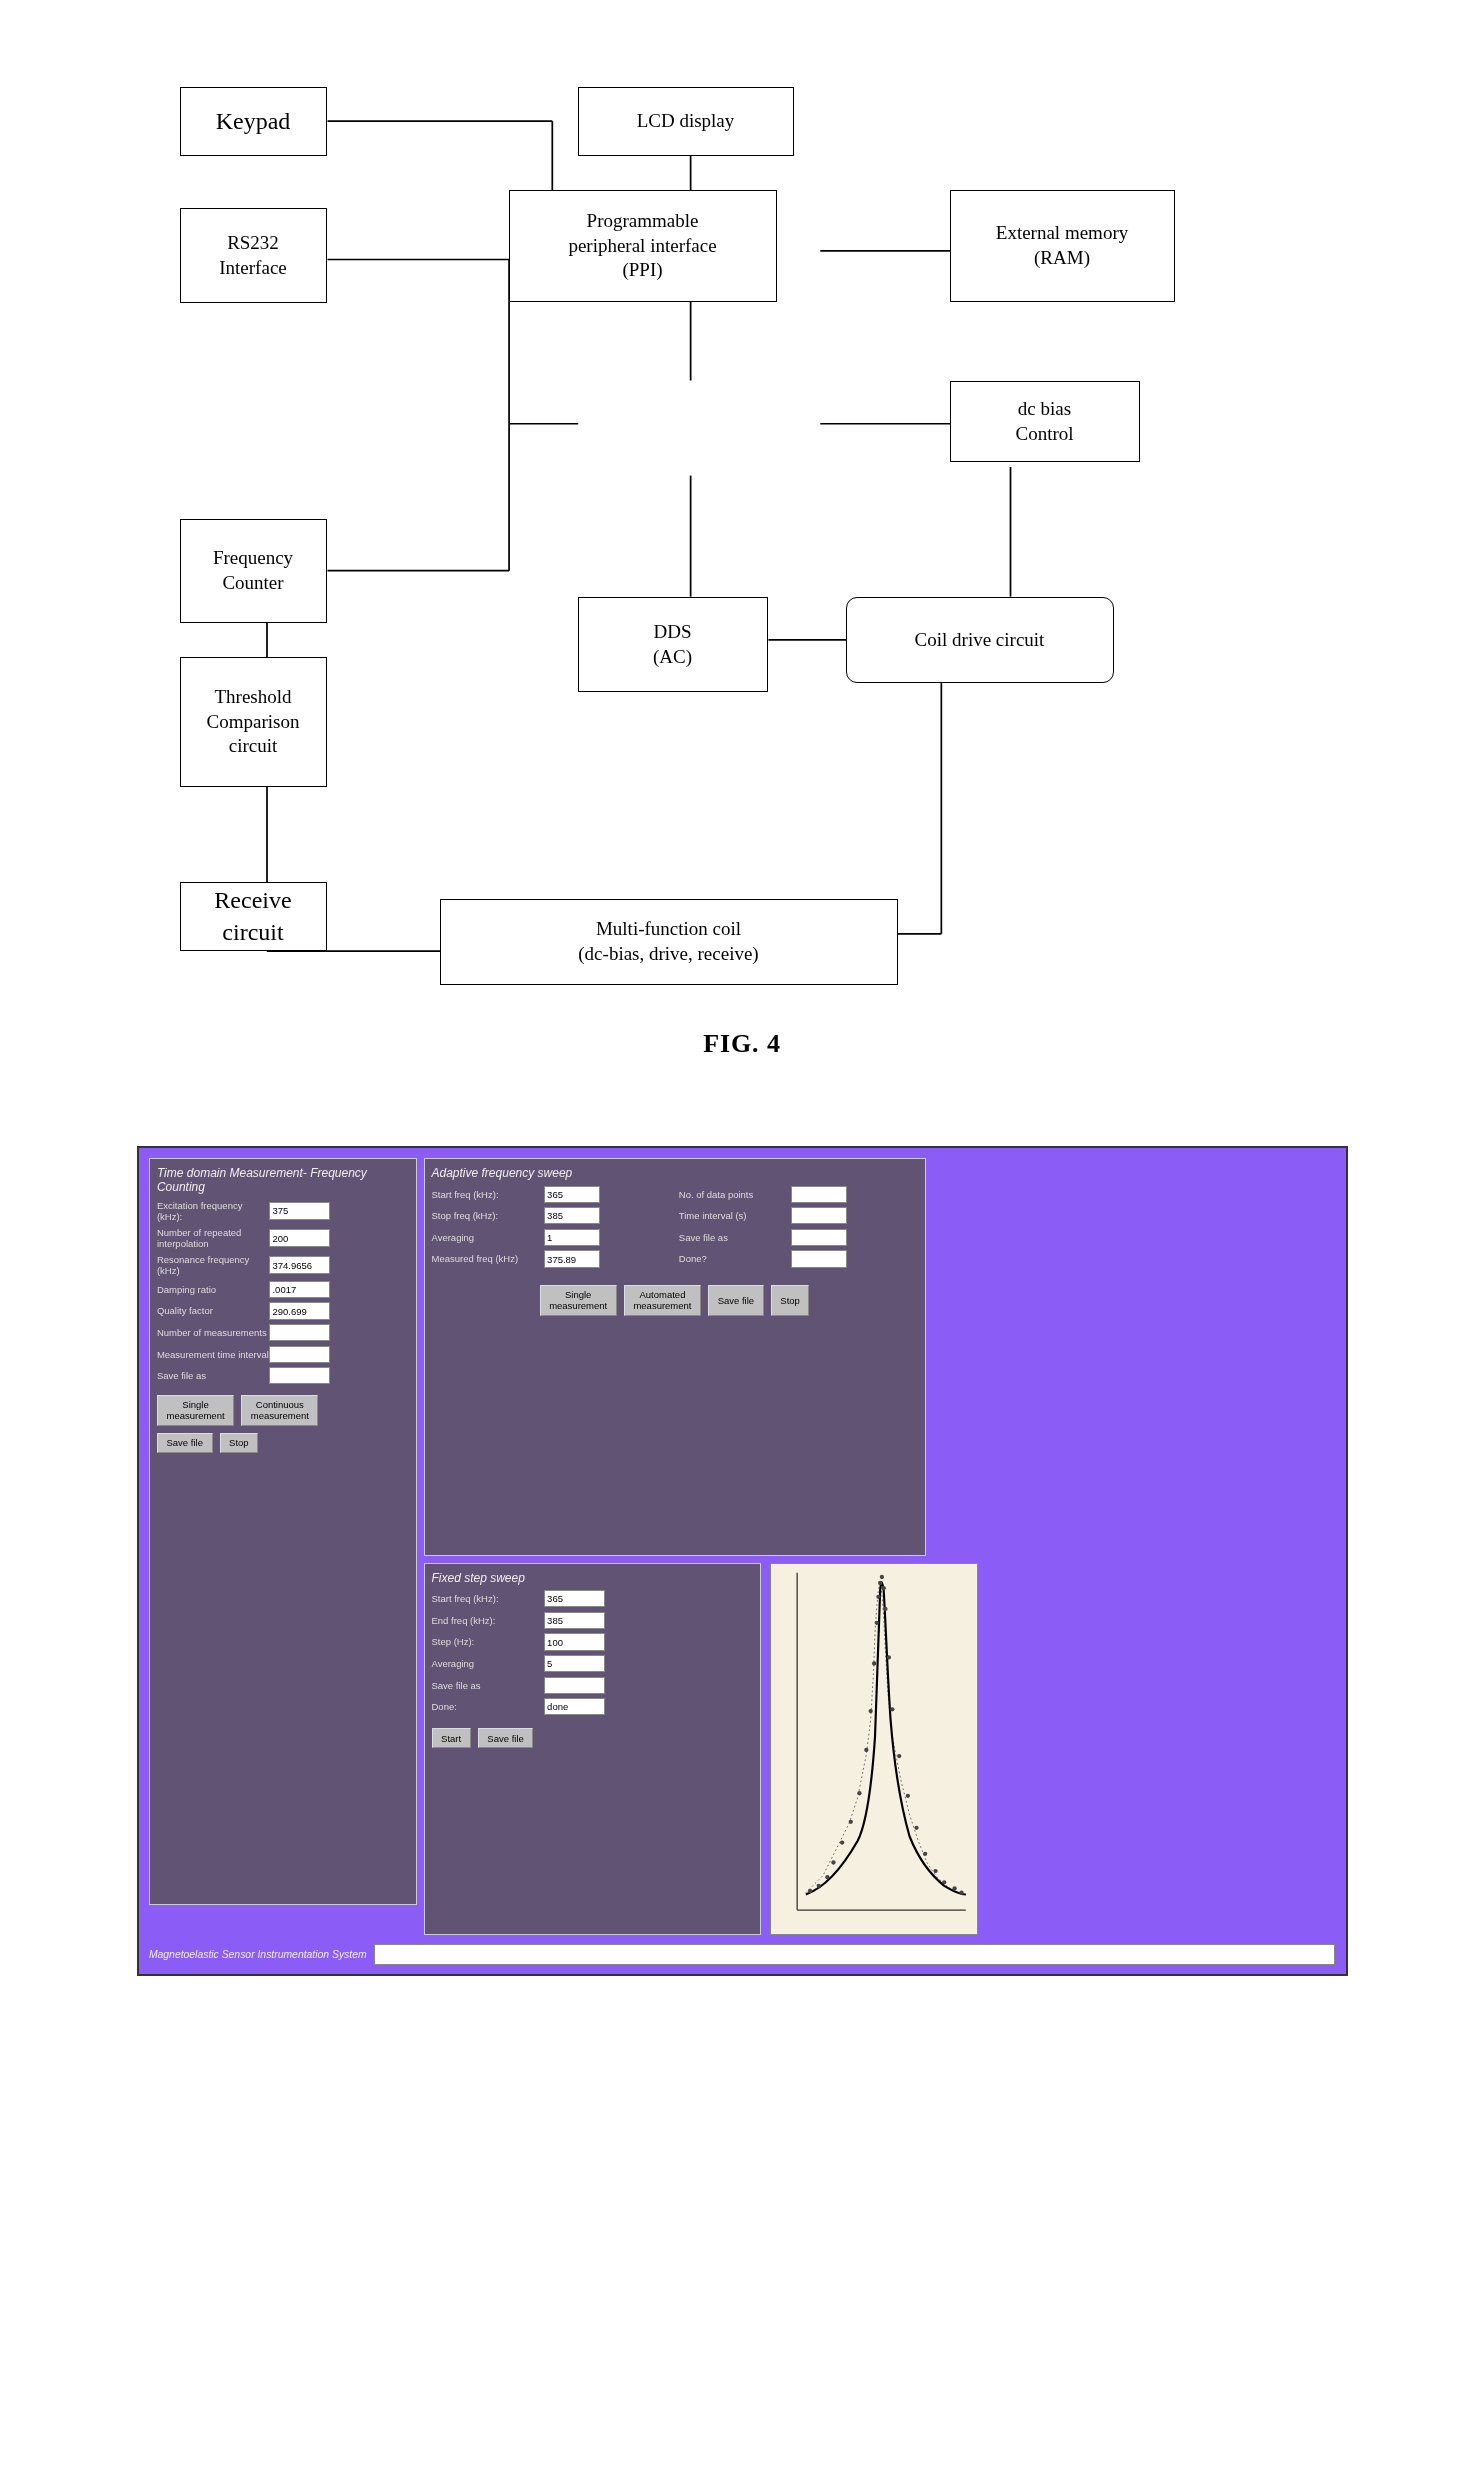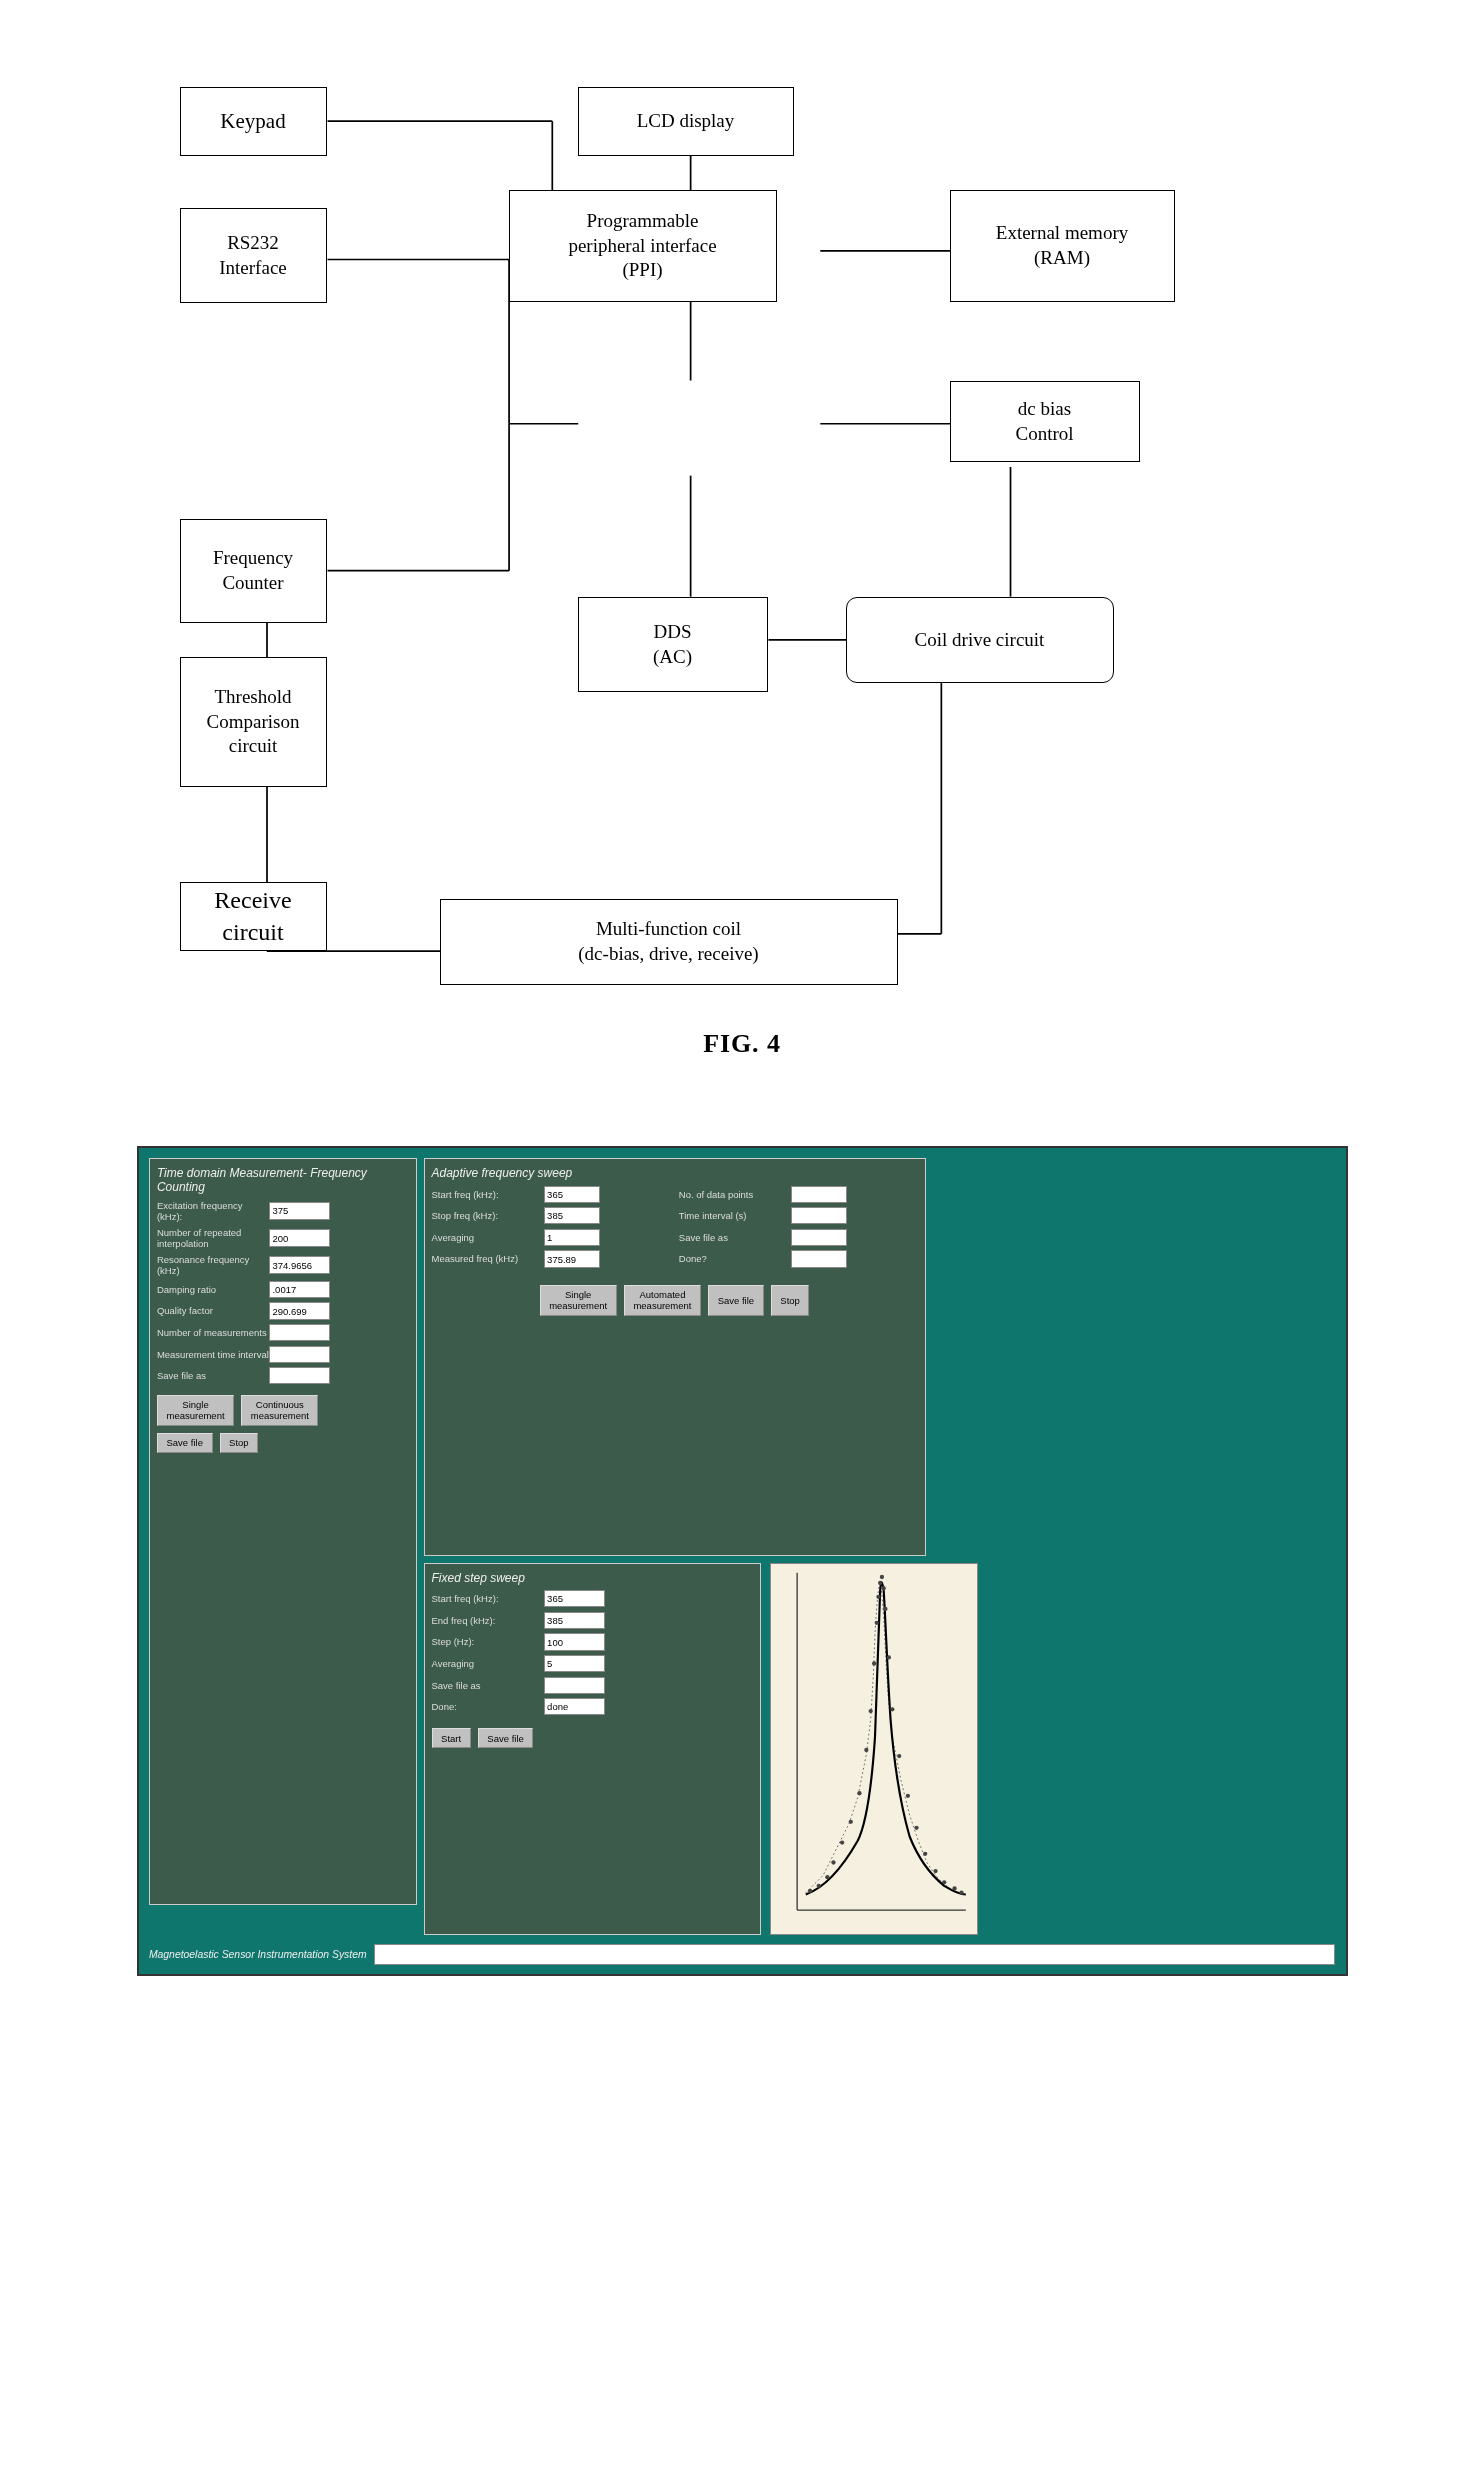--- a/index.html
+++ b/index.html
@@ -63,21 +63,21 @@
     }
 
     
     .fig5-container {
       width: 100%;
       max-width: 1211px;
     }
 
     .ui-screenshot {
       width: 100%;
-      background: #0f766e;
+      background: #8b5cf6;
       border: 2.6px solid #333;
       padding: 10.4px;
       position: relative;
       min-height: 778px;
     }
 
     .ui-panel {
       border: 1.7px solid #ccc;
       background: rgba(80,80,60,0.7);
       padding: 7px;
@@ -189,21 +189,21 @@
 
         <line x1="930" y1="730" x2="930" y2="1020" stroke="#000" stroke-width="2"></line>
         <line x1="930" y1="1020" x2="640" y2="1020" stroke="#000" stroke-width="2"></line>
 
         <line x1="150" y1="1000" x2="150" y2="1040" stroke="#000" stroke-width="2"></line>
         <line x1="150" y1="1040" x2="430" y2="1040" stroke="#000" stroke-width="2"></line>
 
         <line x1="430" y1="1020" x2="430" y2="1050" stroke="#000" stroke-width="2"></line>
       </svg>
 
-      <div class="block" style="left:43px; top:35px; width:147px; height:69px; font-size:21px;">
+      <div class="block" style="left:43px; top:35px; width:147px; height:69px; font-size:24px;">
         <span>Keypad</span>
       </div>
 
       <div class="block" style="left:441px; top:35px; width:216px; height:69px; font-size:19px;">
         <span>LCD display</span>
       </div>
 
       <div class="block" style="left:372px; top:138px; width:268px; height:112px; font-size:19px;">
         <span style="white-space:pre-line">Programmable
 peripheral interface

